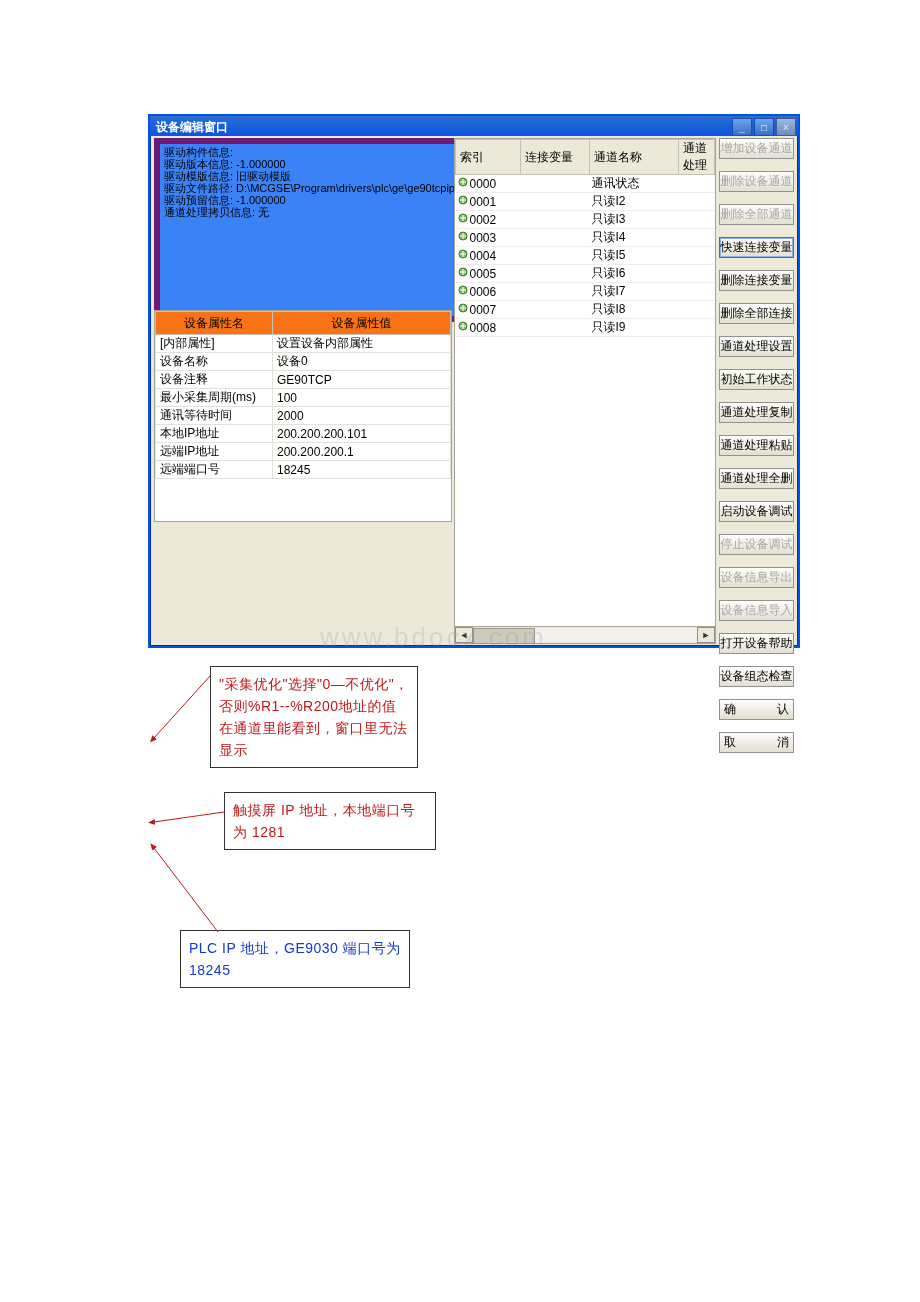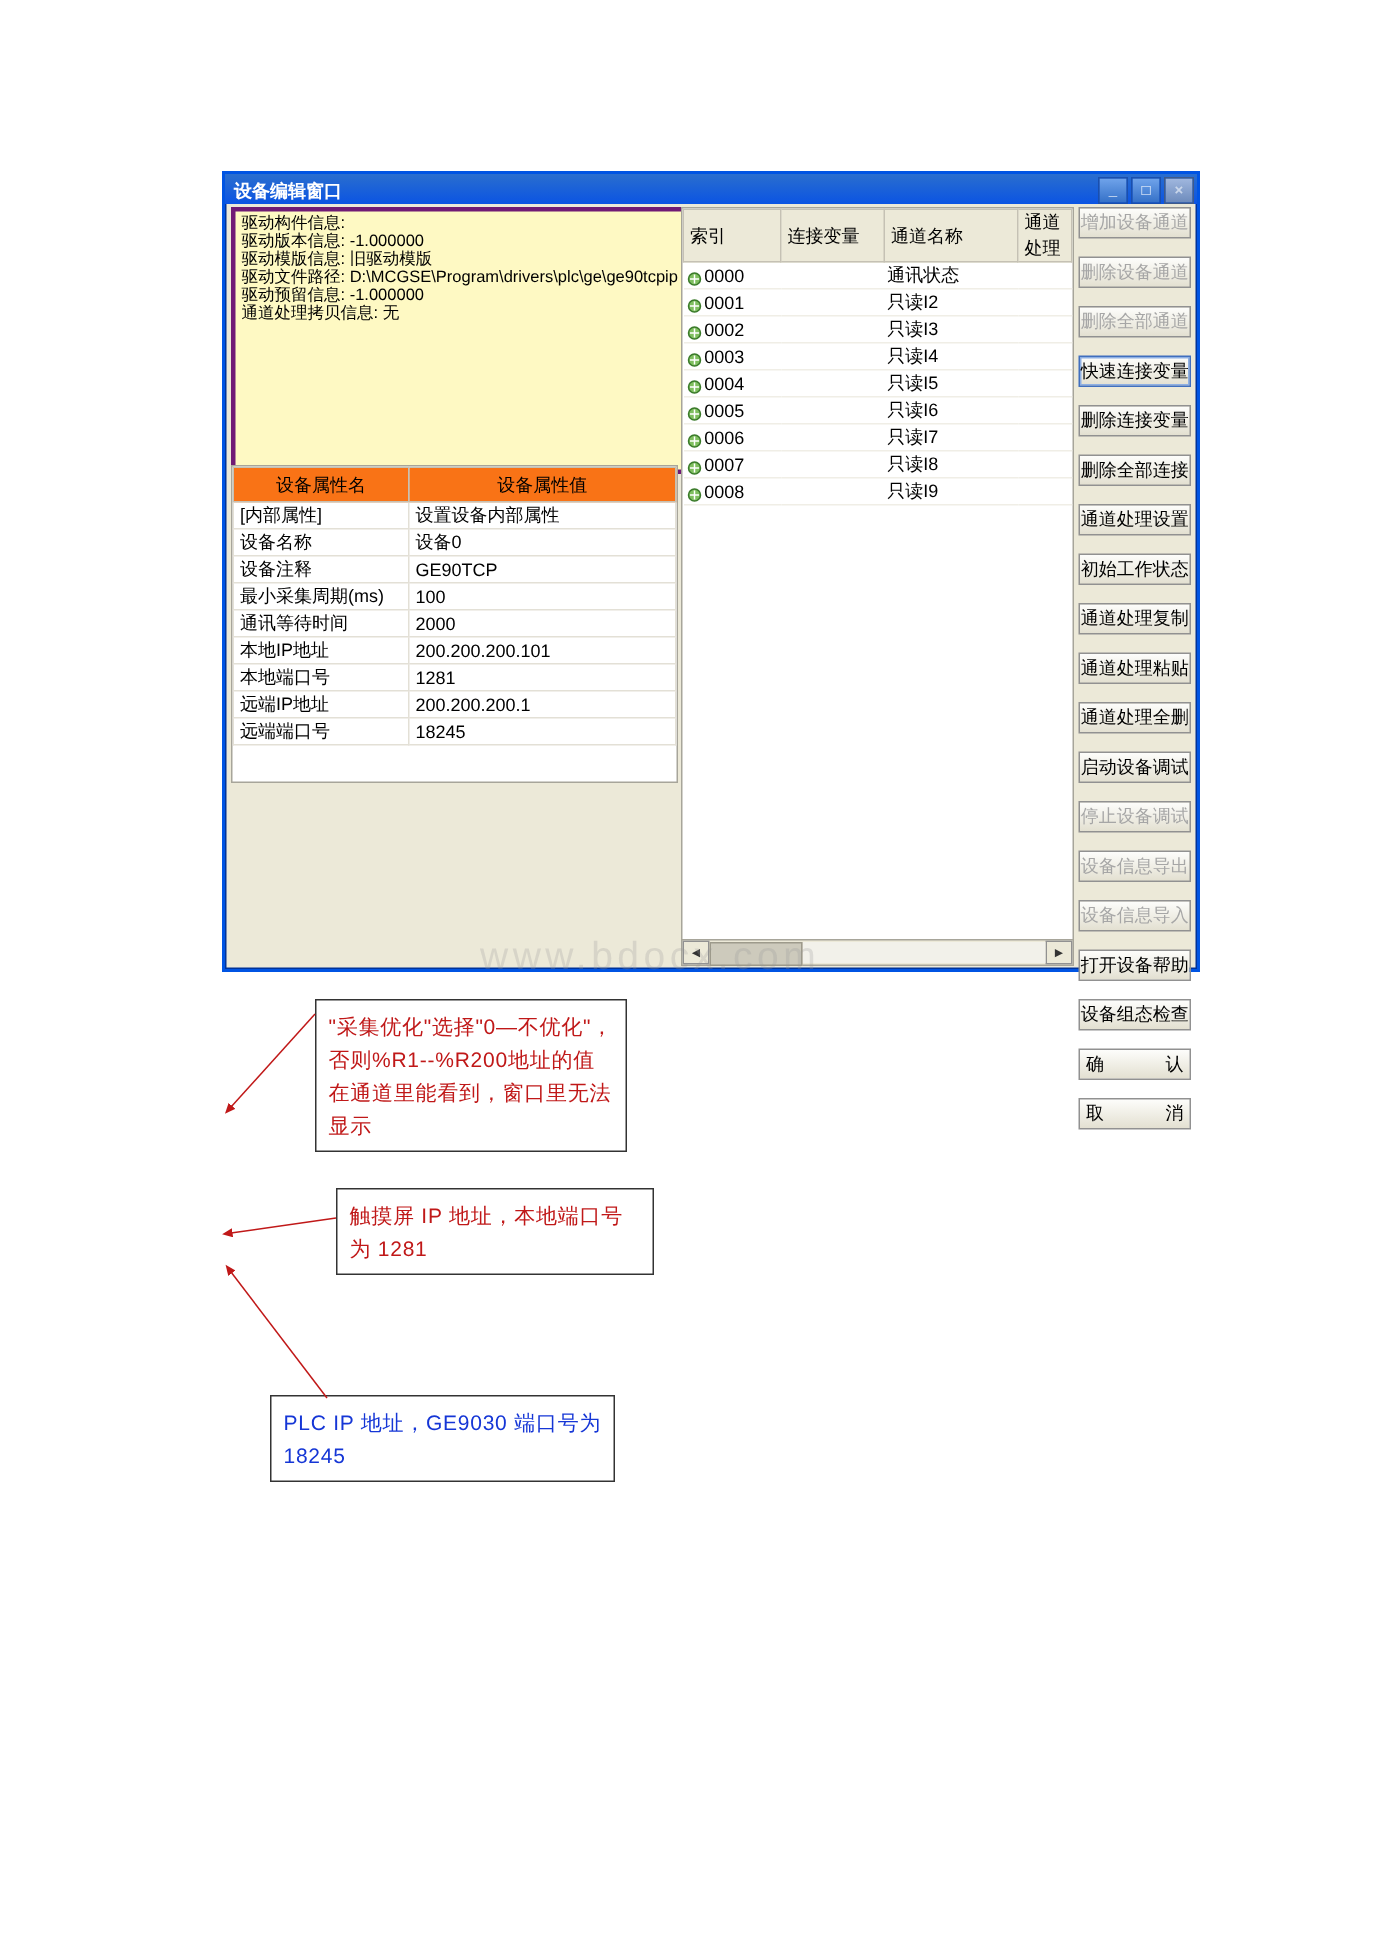--- a/index.html
+++ b/index.html
@@ -2,32 +2,32 @@
 <html><head>
 <meta charset="utf-8">
 <style>
 body{margin:0;background:#fff;font-family:"SimSun","宋体",Arial,sans-serif;font-size:12px;color:#000;width:920px;height:1302px;position:relative}
 .window{position:absolute;left:148px;top:114px;width:648px;height:530px;border:2px solid #0054e3;background:#ece9d8;box-shadow:0 0 0 1px #003399 inset}
 .titlebar{height:20px;background:linear-gradient(#2a6ece,#0b54e3);display:flex;align-items:flex-end;padding:0 2px;color:#fff;font-weight:bold}
 .titlebar span.title{flex:1;padding-left:4px}
 .tb-btn{width:18px;height:16px;margin-left:2px;background:linear-gradient(#6fa3ea,#3571c8);border:1px solid #1a4fad;display:flex;align-items:center;justify-content:center;font-weight:bold;font-family:Arial;font-size:10px}
 .tb-close{background:linear-gradient(#a0b7de,#6d8bbc);border-color:#3e5a8a;color:#c9d6ea}
 .client{position:absolute;left:2px;right:2px;top:22px;bottom:2px}
-.info{position:absolute;left:2px;top:0;width:296px;height:168px;border:3px solid #701a75;background:#fef9c3;padding:2px 4px;line-height:12px;font-size:11px;overflow:hidden;white-space:pre}
+.info{position:absolute;left:2px;top:0;width:296px;height:168px;border:6px solid #701a75;background:#3b82f6;padding:2px 4px;line-height:12px;font-size:11px;overflow:hidden;white-space:pre}
 .proptbl{position:absolute;left:2px;top:172px;width:296px;height:210px;border:1px solid #a7a59a;background:#fff;overflow:hidden}
 .proptbl table{width:100%;border-collapse:collapse;font-size:12px}
 .proptbl th{background:#f97316;border:1px solid #c5c1b4;padding:2px 4px;height:18px;font-weight:normal}
 .proptbl td{border:1px solid #e3e0d6;padding:0 4px;height:15px;background:#fff}
 .proptbl td.c1{width:108px}
 .chantbl{position:absolute;left:302px;top:0;width:260px;height:494px;border:1px solid #a7a59a;background:#fff;overflow:hidden}
 .chantbl table{width:100%;border-collapse:collapse;font-size:12px}
 .chantbl th{background:#ece9d8;border:1px solid #c5c1b4;padding:0 4px;height:16px;font-weight:normal;text-align:left}
 .chantbl td{border:0;padding:0 2px;height:13px}
 .chantbl tr.r td{border-bottom:1px solid #f0eee6}
-.idx{display:flex;align-items:flex-end;gap:2px}
+.idx{display:flex;align-items:flex-start;gap:2px}
 .idx svg{width:10px;height:10px}
 .hscroll{position:absolute;left:302px;bottom:0;width:260px;height:16px;background:#ece9d8;border:1px solid #a7a59a;display:flex;align-items:center}
 .hscroll .arr{width:16px;height:14px;background:#ece9d8;border:1px solid #919191;display:flex;align-items:center;justify-content:center;font-size:9px;color:#333}
 .hscroll .track{flex:1;height:14px;background:#f2f1ea;position:relative}
 .hscroll .thumb{position:absolute;left:0;top:0;width:60px;height:14px;background:#cdcabc;border:1px solid #9d9a8b}
 .btns{position:absolute;right:2px;top:0;width:75px;display:flex;flex-direction:column;gap:12px}
 .btn{height:19px;border:1px solid #919191;background:linear-gradient(#fdfdfb,#e3e0d1);display:flex;align-items:center;justify-content:center;font-size:12px;padding:0 2px;white-space:nowrap}
 .btn.disabled{color:#a6a6a6}
 .btn.hl{border:1px solid #406fbe;box-shadow:0 0 0 1px #8fb0e3 inset}
 .btn.split{justify-content:space-between;padding:0 4px}
@@ -83,24 +83,20 @@
               <td class="c1">最小采集周期(ms)</td>
               <td>100</td>
             </tr>
             <tr>
               <td class="c1">通讯等待时间</td>
               <td>2000</td>
             </tr>
             <tr>
               <td class="c1">本地IP地址</td>
               <td>200.200.200.101</td>
-            </tr>
-            <tr>
-              <td class="c1">本地端口号</td>
-              <td>1281</td>
             </tr>
             <tr>
               <td class="c1">远端IP地址</td>
               <td>200.200.200.1</td>
             </tr>
             <tr>
               <td class="c1">远端端口号</td>
               <td>18245</td>
             </tr>
           </tbody>

